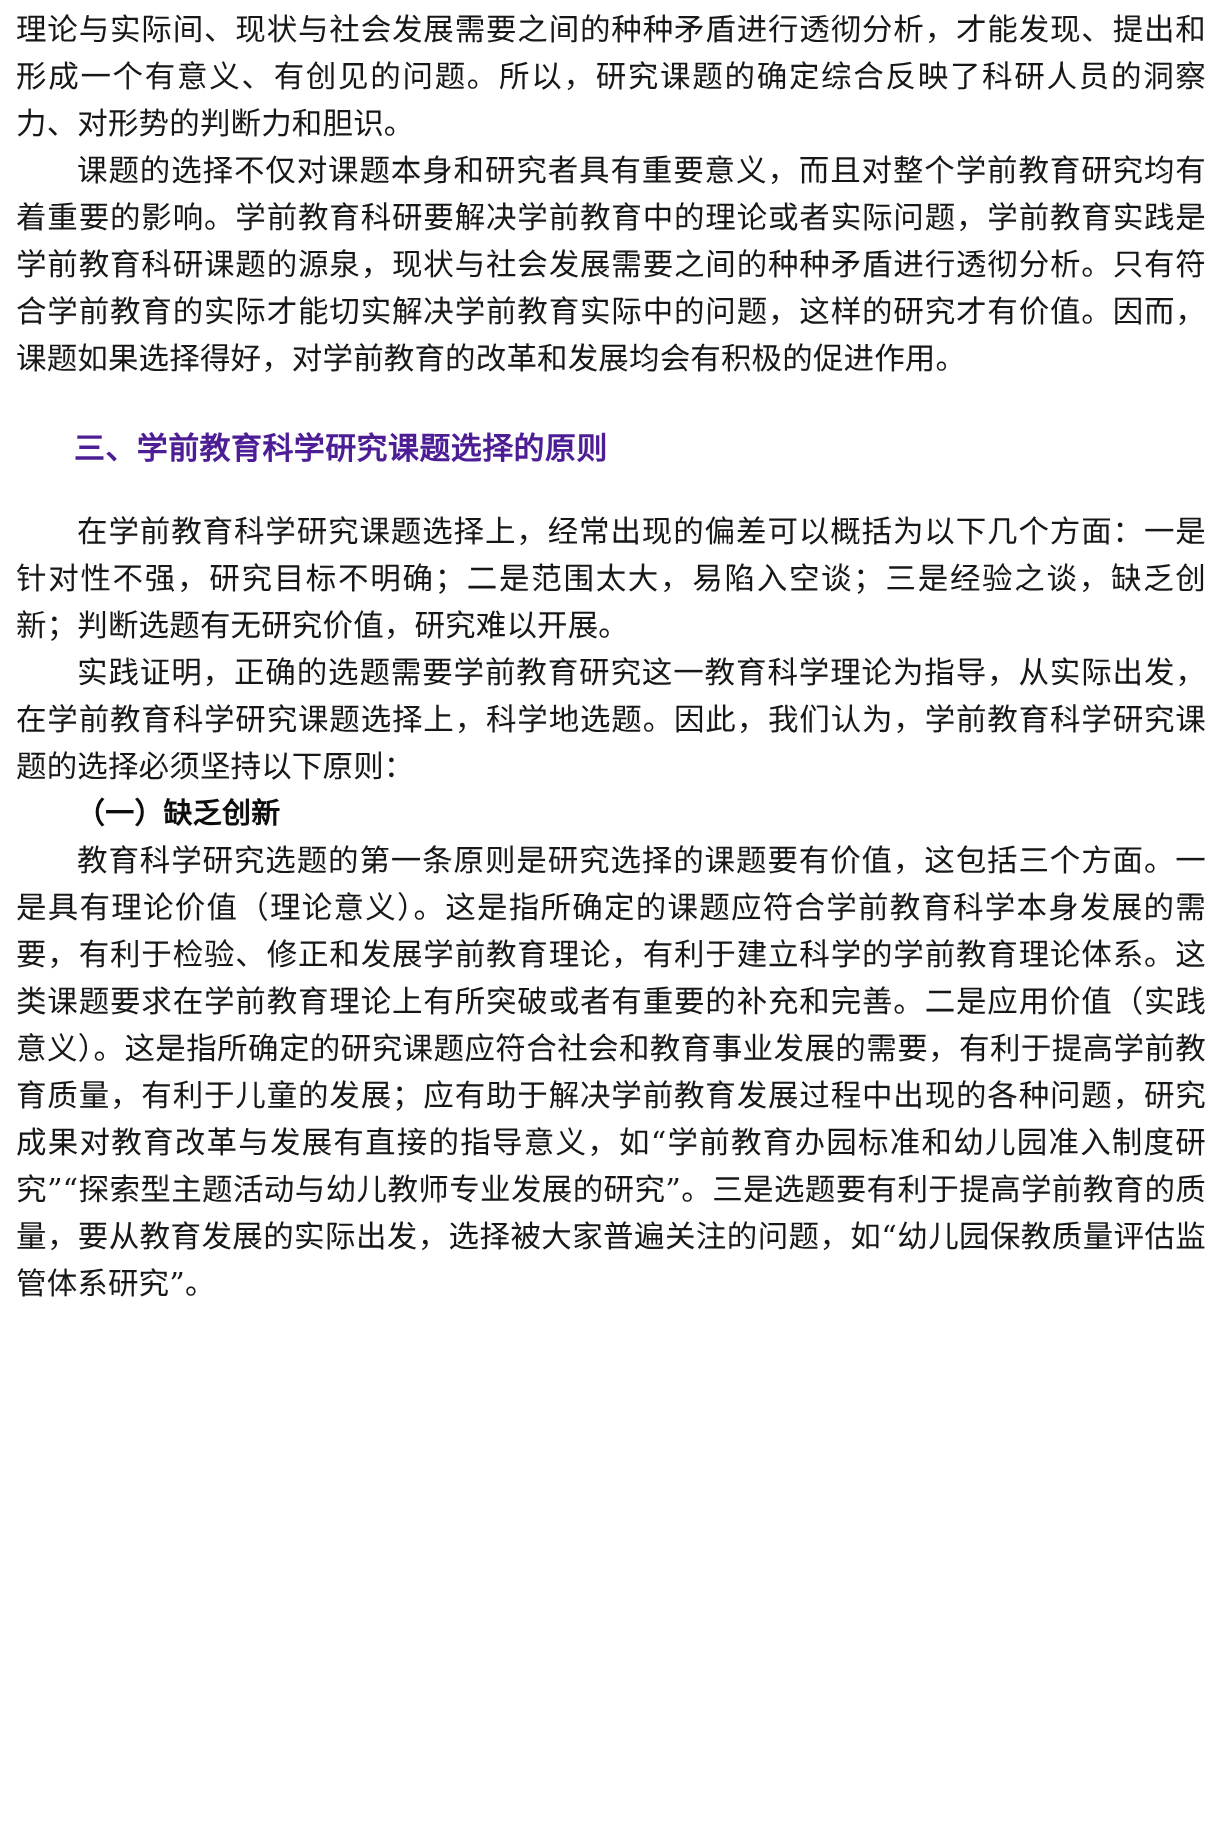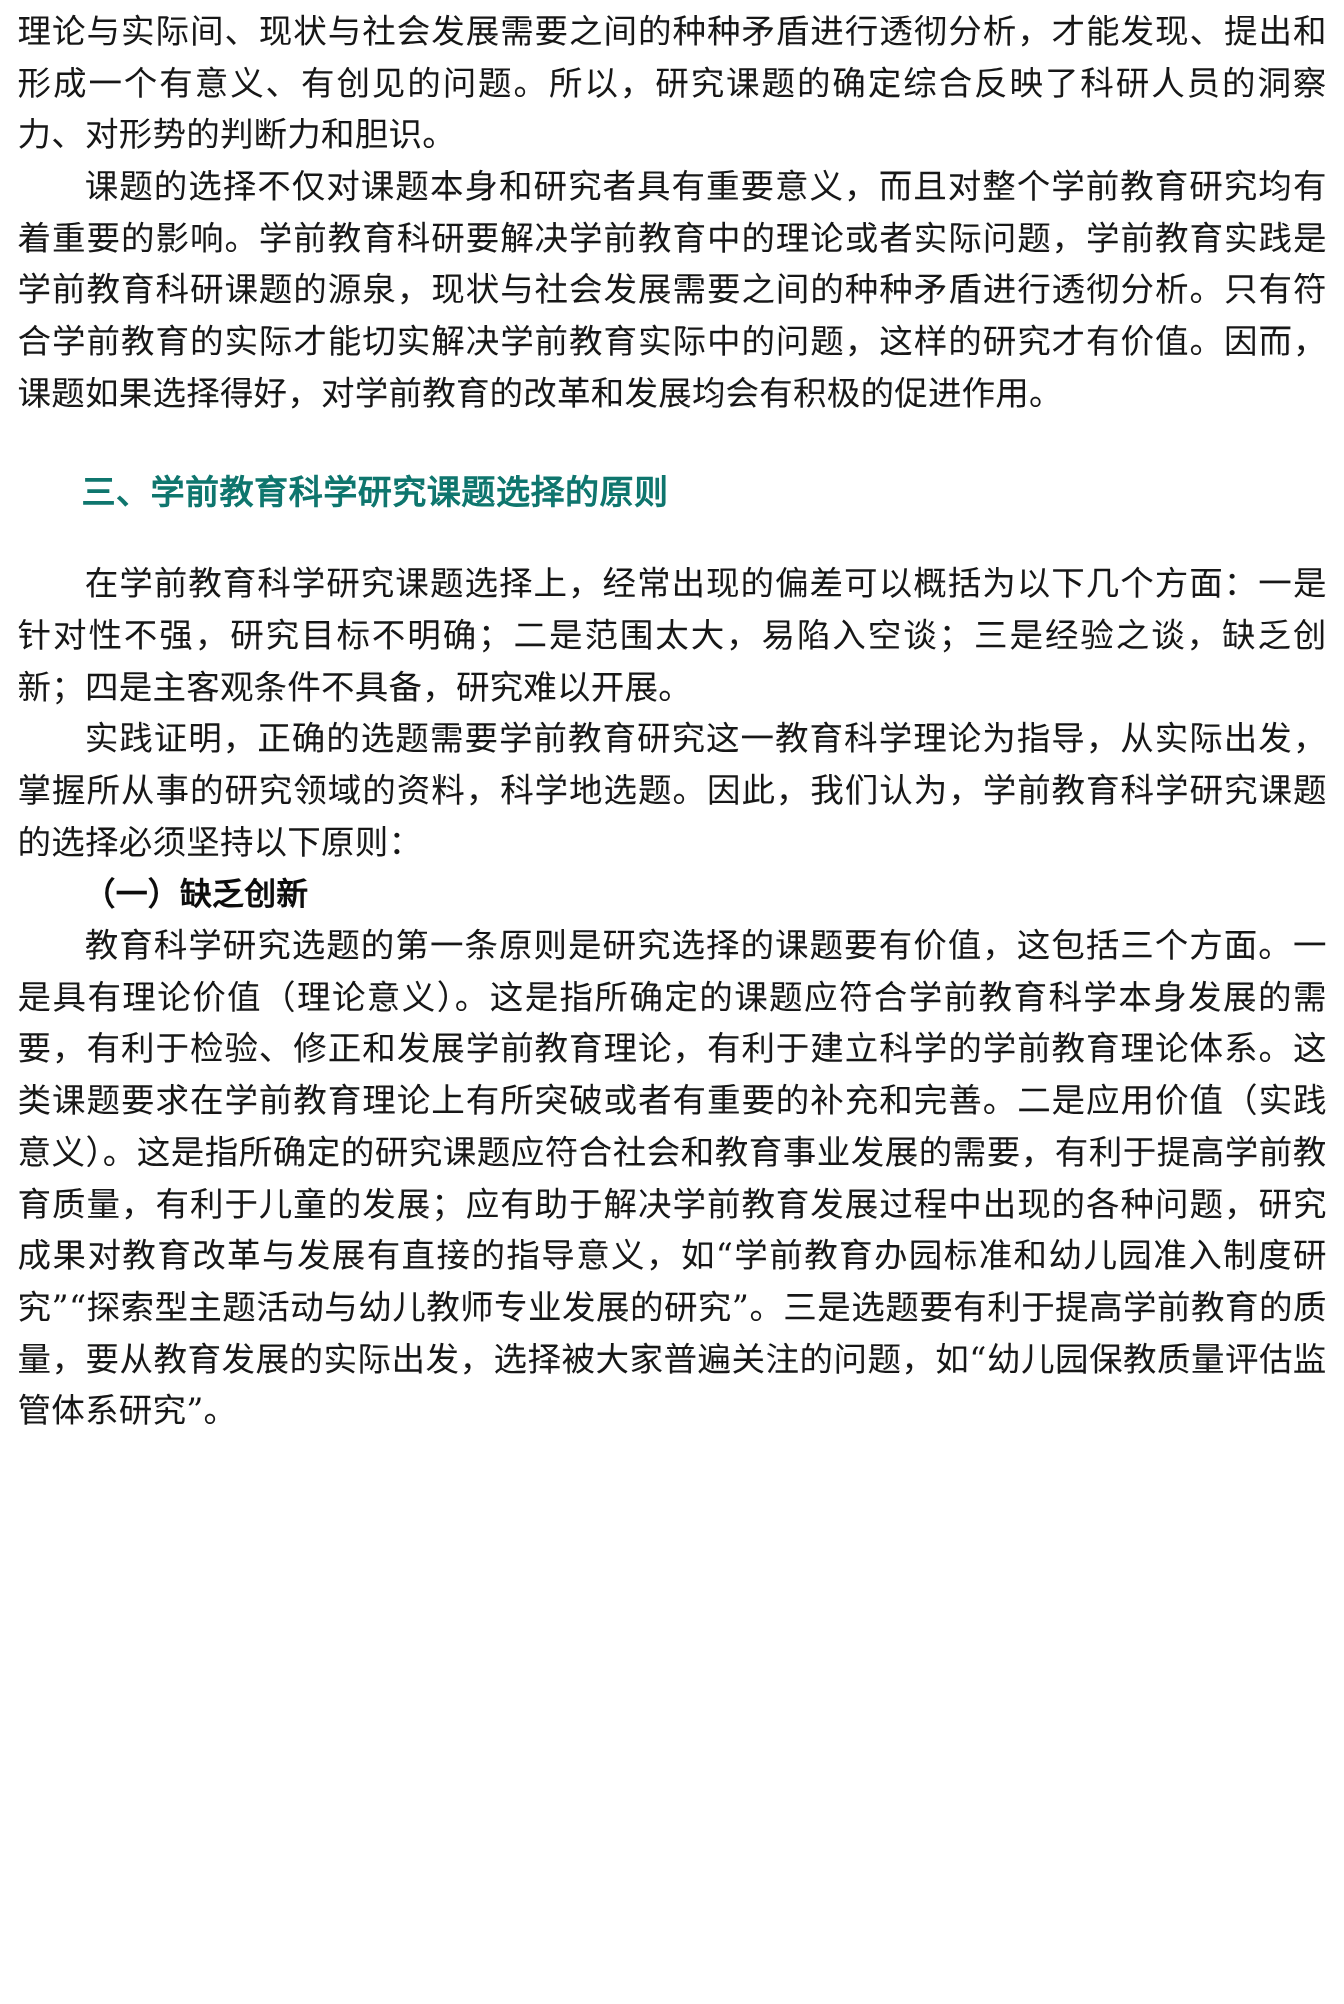--- a/index.html
+++ b/index.html
@@ -48,21 +48,21 @@
   }
   h2.section-heading {
     margin: 0;
     padding: 0;
     font-family: "DejaVu Sans", "Liberation Sans", sans-serif;
     font-size: 31px;
     line-height: 47px;
     font-weight: 700;
     text-indent: 58px;
     letter-spacing: 0.4px;
-    color: #0f766e;
+    color: #4c1d95;
   }
   h3.sub-heading {
     margin: 0;
     padding: 0;
     font-family: "DejaVu Sans", "Liberation Sans", sans-serif;
     font-size: 29px;
     line-height: 47px;
     font-weight: 700;
     text-indent: 60px;
     letter-spacing: 0.2px;
@@ -81,23 +81,23 @@
 
     <p class="body-par indent">课题的选择不仅对课题本身和研究者具有重要意义，而且对整个学前教育研究均有着重要的影响。学前教育科研要解决学前教育中的理论或者实际问题，学前教育实践是学前教育科研课题的源泉，现状与社会发展需要之间的种种矛盾进行透彻分析。只有符合学前教育的实际才能切实解决学前教育实际中的问题，这样的研究才有价值。因而，课题如果选择得好，对学前教育的改革和发展均会有积极的促进作用。</p>
 
     <div class="gap-before-heading"></div>
 
     <h2 class="section-heading">三、学前教育科学研究课题选择的原则</h2>
 
     <div class="gap-after-heading"></div>
 
 
-    <p class="body-par indent">在学前教育科学研究课题选择上，经常出现的偏差可以概括为以下几个方面：一是针对性不强，研究目标不明确；二是范围太大，易陷入空谈；三是经验之谈，缺乏创新；四是主客观条件不具备，研究难以开展。</p>
+    <p class="body-par indent">在学前教育科学研究课题选择上，经常出现的偏差可以概括为以下几个方面：一是针对性不强，研究目标不明确；二是范围太大，易陷入空谈；三是经验之谈，缺乏创新；判断选题有无研究价值，研究难以开展。</p>
 
-    <p class="body-par indent">实践证明，正确的选题需要学前教育研究这一教育科学理论为指导，从实际出发，掌握所从事的研究领域的资料，科学地选题。因此，我们认为，学前教育科学研究课题的选择必须坚持以下原则：</p>
+    <p class="body-par indent">实践证明，正确的选题需要学前教育研究这一教育科学理论为指导，从实际出发，在学前教育科学研究课题选择上，科学地选题。因此，我们认为，学前教育科学研究课题的选择必须坚持以下原则：</p>
 
     <h3 class="sub-heading">（一）缺乏创新</h3>
 
     <p class="body-par indent">教育科学研究选题的第一条原则是研究选择的课题要有价值，这包括三个方面。一是具有理论价值（理论意义）。这是指所确定的课题应符合学前教育科学本身发展的需要，有利于检验、修正和发展学前教育理论，有利于建立科学的学前教育理论体系。这类课题要求在学前教育理论上有所突破或者有重要的补充和完善。二是应用价值（实践意义）。这是指所确定的研究课题应符合社会和教育事业发展的需要，有利于提高学前教育质量，有利于儿童的发展；应有助于解决学前教育发展过程中出现的各种问题，研究成果对教育改革与发展有直接的指导意义，如“学前教育办园标准和幼儿园准入制度研究”“探索型主题活动与幼儿教师专业发展的研究”。三是选题要有利于提高学前教育的质量，要从教育发展的实际出发，选择被大家普遍关注的问题，如“幼儿园保教质量评估监管体系研究”。</p>
 
 
   </div>
 </div>
 
 </body></html>

